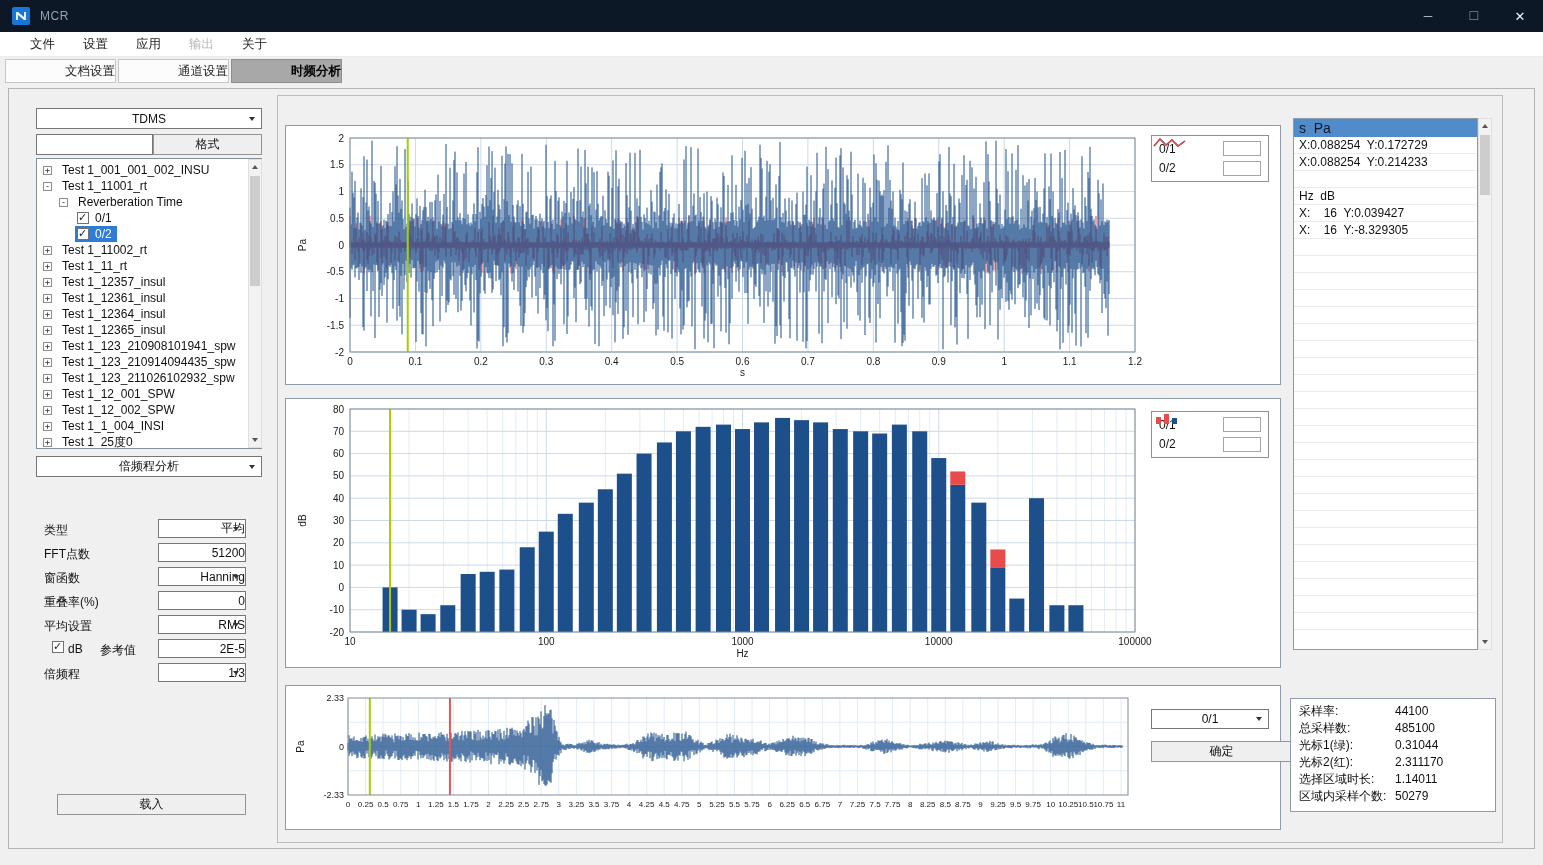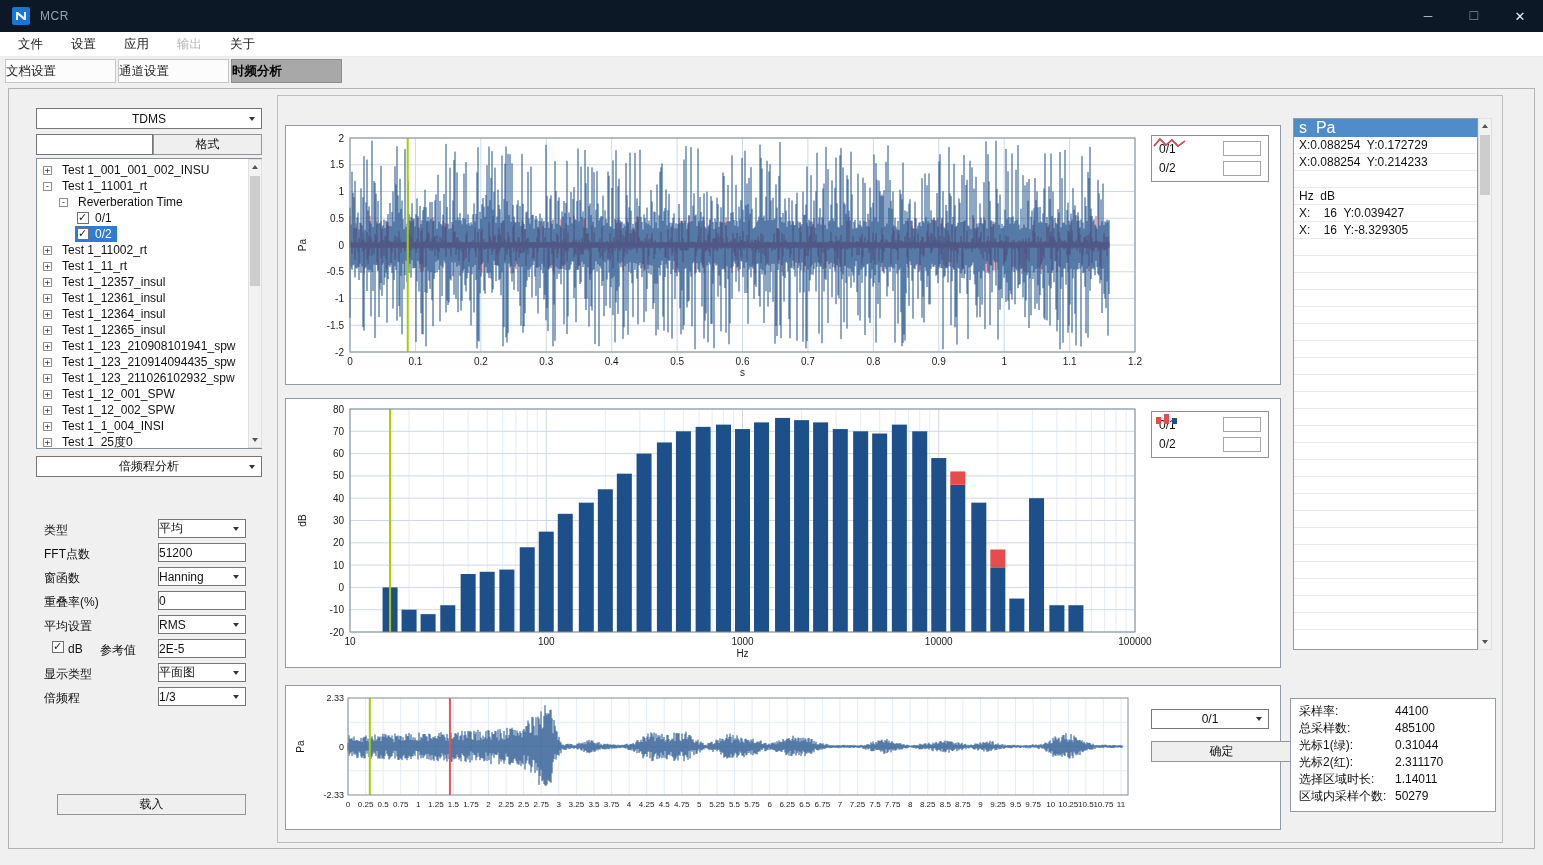--- a/index.html
+++ b/index.html
@@ -9,27 +9,27 @@
   
   .titlebar{position:absolute;top:0;left:0;right:0;height:32px;background:#0d1826;display:flex;align-items:center}
   .logo{margin-left:12px}
   .title-text{color:#98a2ad;font-size:12px;margin-left:10px;letter-spacing:.5px}
   .win-controls{margin-left:auto;display:flex;height:100%}
   .win-btn{width:46px;height:32px;display:flex;align-items:center;justify-content:center;color:#c3cbd4;font-size:12px}
   .win-btn.max{color:#7d8894}
   .win-btn.close{color:#eef2f6;font-size:13px}
 
   
-  .menubar{position:absolute;top:32px;left:0;right:0;height:25px;background:#ffffff;display:flex;align-items:center;padding-left:4px;border-bottom:1px solid #ececec}
+  .menubar{position:absolute;top:32px;left:0;right:0;height:25px;background:#ffffff;display:flex;align-items:center;padding-left:16px;border-bottom:1px solid #ececec}
   .menu-item{padding:3px 14px;font-size:12.5px;color:#1a1a1a}
   .menu-item.disabled{color:#b6b6b6}
 
   
   .tabbar{position:absolute;top:57px;left:0;right:0;height:26px;background:#f0f0f0;display:flex;align-items:flex-end;padding-left:5px}
-  .tab{width:111px;height:24px;line-height:22px;text-align:left;font-size:12.5px;background:#fcfcfc;border:1px solid #c6c6c6;margin-right:2px;color:#222}
+  .tab{width:111px;height:24px;line-height:22px;text-align:right;font-size:12.5px;background:#fcfcfc;border:1px solid #c6c6c6;margin-right:2px;color:#222}
   .tab.active{background:#a8a8a8;font-weight:bold;border-color:#8e8e8e;color:#000}
 
   .outer-frame{position:absolute;left:8px;top:88px;width:1527px;height:761px;border:1px solid #b4b4b4}
   .inner-frame{position:absolute;left:277px;top:95px;width:1226px;height:748px;border:1px solid #bcbcbc}
 
   
   .select-box{position:absolute;background:#fff;border:1px solid #767676;font-size:12px;display:flex;align-items:center;justify-content:center;color:#111}
   .arrow{width:0;height:0;border-left:3.5px solid transparent;border-right:3.5px solid transparent;border-top:4px solid #333;position:absolute;right:6px;top:50%;margin-top:-2px}
   .text-input{position:absolute;background:#fff;border:1px solid #767676;font-size:12px;text-align:center;font-family:inherit;color:#111;outline:none}
   .btn{position:absolute;background:#efefef;border:1px solid #949494;font-size:12px;display:flex;align-items:center;justify-content:center;color:#111}
@@ -51,36 +51,36 @@
   .sb-arrow{position:absolute;left:3px;width:0;height:0;border-left:3.5px solid transparent;border-right:3.5px solid transparent}
   .sb-arrow.up{top:5px;border-bottom:4px solid #555}
   .sb-arrow.down{bottom:5px;border-top:4px solid #555}
   .sb-thumb{position:absolute;left:1px;width:10px;background:#cdcdcd}
 
   
   #form-rows{position:absolute;left:36px;top:517px;width:226px}
   .form-row{position:relative;height:24px}
   .form-label{position:absolute;left:8px;top:5px;font-size:12px;color:#111}
   .form-label2{position:absolute;left:64px;top:5px;font-size:12px;color:#111}
-  .ctl{position:absolute;left:122px;top:2px;width:88px;height:19px;background:#fff;border:1px solid #767676;font-size:12px;display:flex;align-items:center;justify-content:flex-start;color:#111}
+  .ctl{position:absolute;left:122px;top:2px;width:88px;height:19px;background:#fff;border:1px solid #767676;font-size:12px;display:flex;align-items:center;justify-content:flex-end;color:#111}
   .form-cb{position:absolute;left:16px;top:4px}
 
   
   .chart-panel{position:absolute;background:#fff;border:1px solid #8f9bab}
   .chart-panel svg{position:absolute;left:0;top:0}
   svg text{font-family:"Liberation Sans",sans-serif}
 
   .legend{position:absolute;background:#fff;border:1px solid #909090;padding:3px 7px;display:flex;flex-direction:column;justify-content:space-around}
   .legend-row{display:flex;align-items:center;justify-content:space-between;height:19px}
   .legend-label{font-size:12px;color:#111}
   .legend-sample{width:38px;height:15px;border:1px solid #a6a6a6;display:flex;align-items:center;justify-content:center;background:#fff}
 
   
   .right-list{position:absolute;left:1293px;top:118px;width:185px;height:532px;background:#fff;border:1px solid #8f9bab;overflow:hidden}
-  .rl-header{height:18px;background:#4f8cc9;color:#ffffff;font-size:16px;line-height:18px;padding-left:5px;white-space:pre}
+  .rl-header{height:18px;background:#4f8cc9;color:#0f172a;font-size:14px;line-height:18px;padding-left:5px;white-space:pre}
   .rl-row{height:17px;border-bottom:1px solid #ebebeb;font-size:12px;line-height:17px;padding-left:5px;white-space:pre;color:#111}
 
   
   .stats{position:absolute;left:1290px;top:698px;width:206px;height:114px;background:#fff;border:1px solid #8f9bab;padding:4px 0}
   .stat-row{display:flex;height:17px;font-size:12px;line-height:17px}
   .stat-label{width:104px;padding-left:8px;color:#111;white-space:pre}
   .stat-value{color:#111}
 </style>
 </head>
 <body>
@@ -295,27 +295,20 @@
           <span>RMS</span>
           <span class="arrow"></span>
         </div>
       </div>
       <div class="form-row">
         <span class="cb checked form-cb"></span>
         <span class="form-label" style="left: 32px;">dB</span>
         <span class="form-label2">参考值</span>
         <div class="ctl">
           <span>2E-5</span>
-        </div>
-      </div>
-      <div class="form-row">
-        <span class="form-label">显示类型</span>
-        <div class="ctl">
-          <span>平面图</span>
-          <span class="arrow"></span>
         </div>
       </div>
       <div class="form-row">
         <span class="form-label">倍频程</span>
         <div class="ctl">
           <span>1/3</span>
           <span class="arrow"></span>
         </div>
       </div>
     </div>

